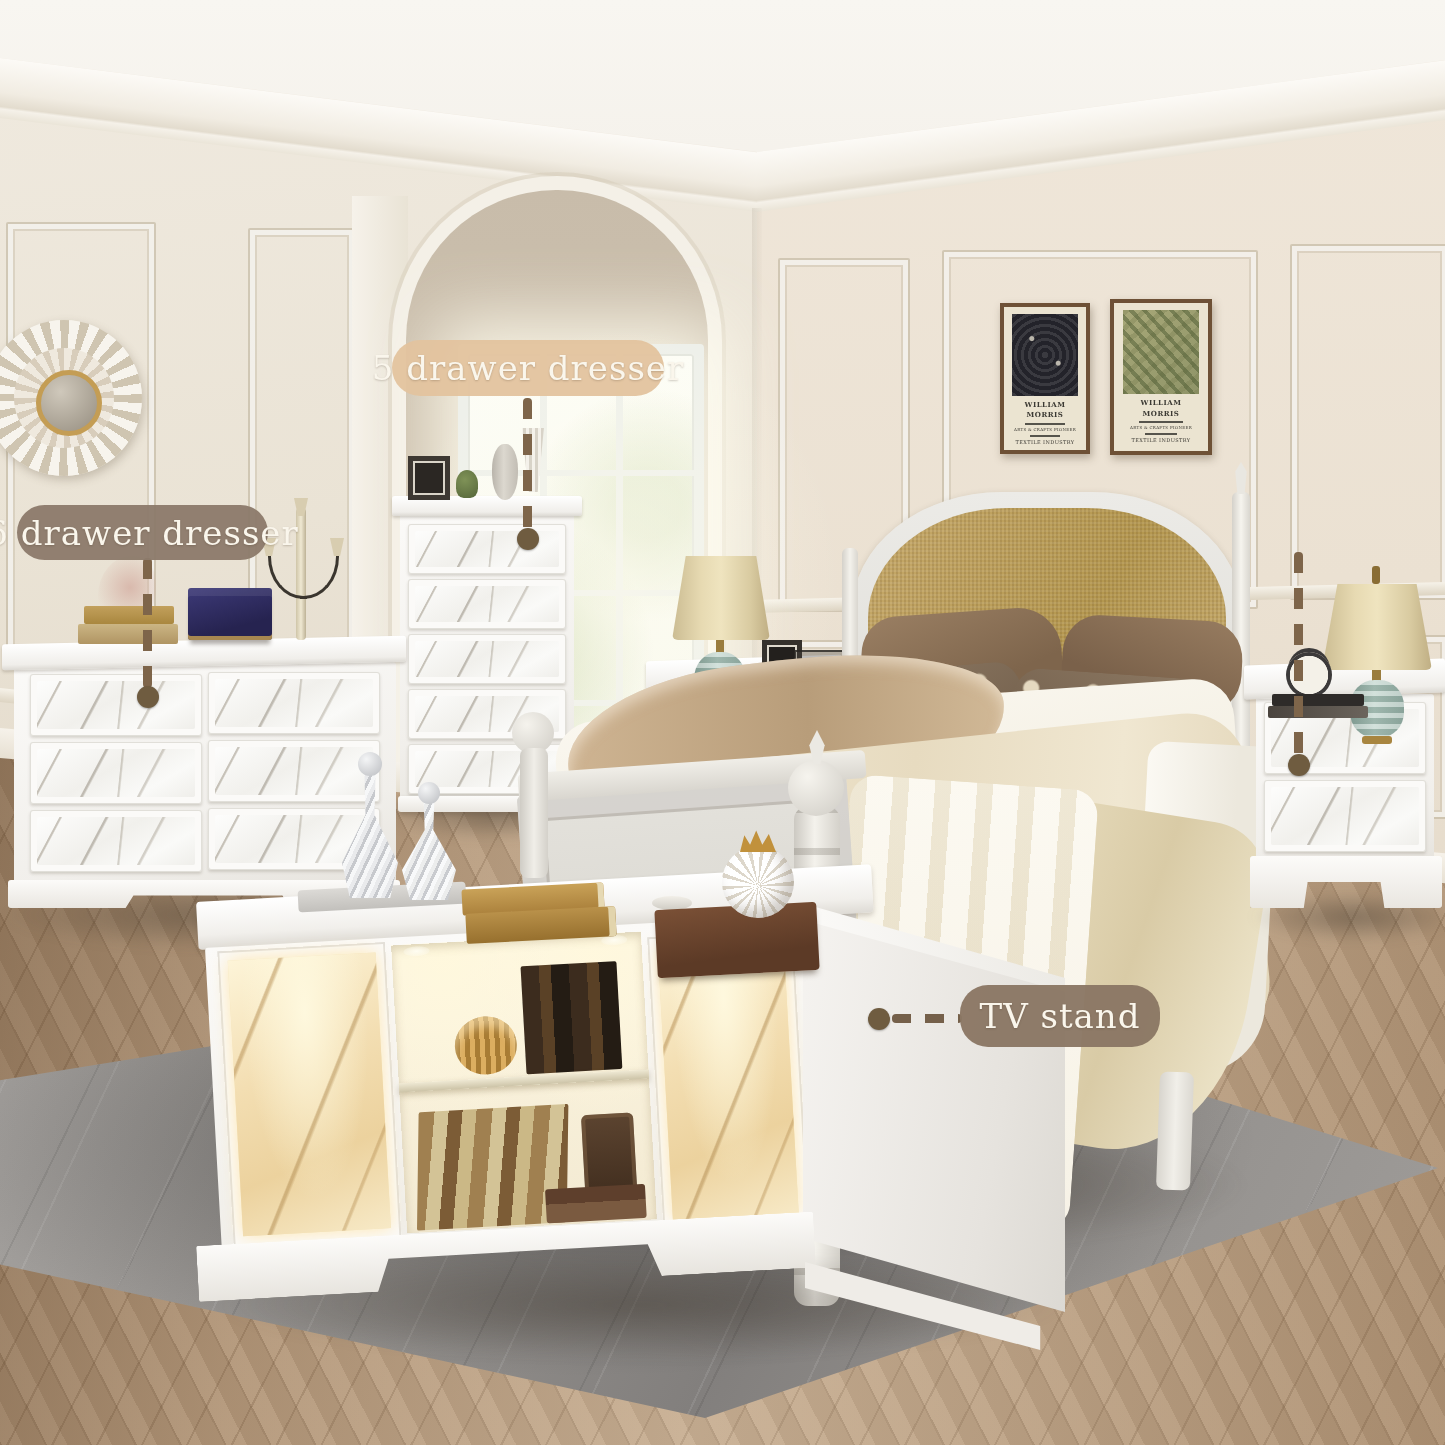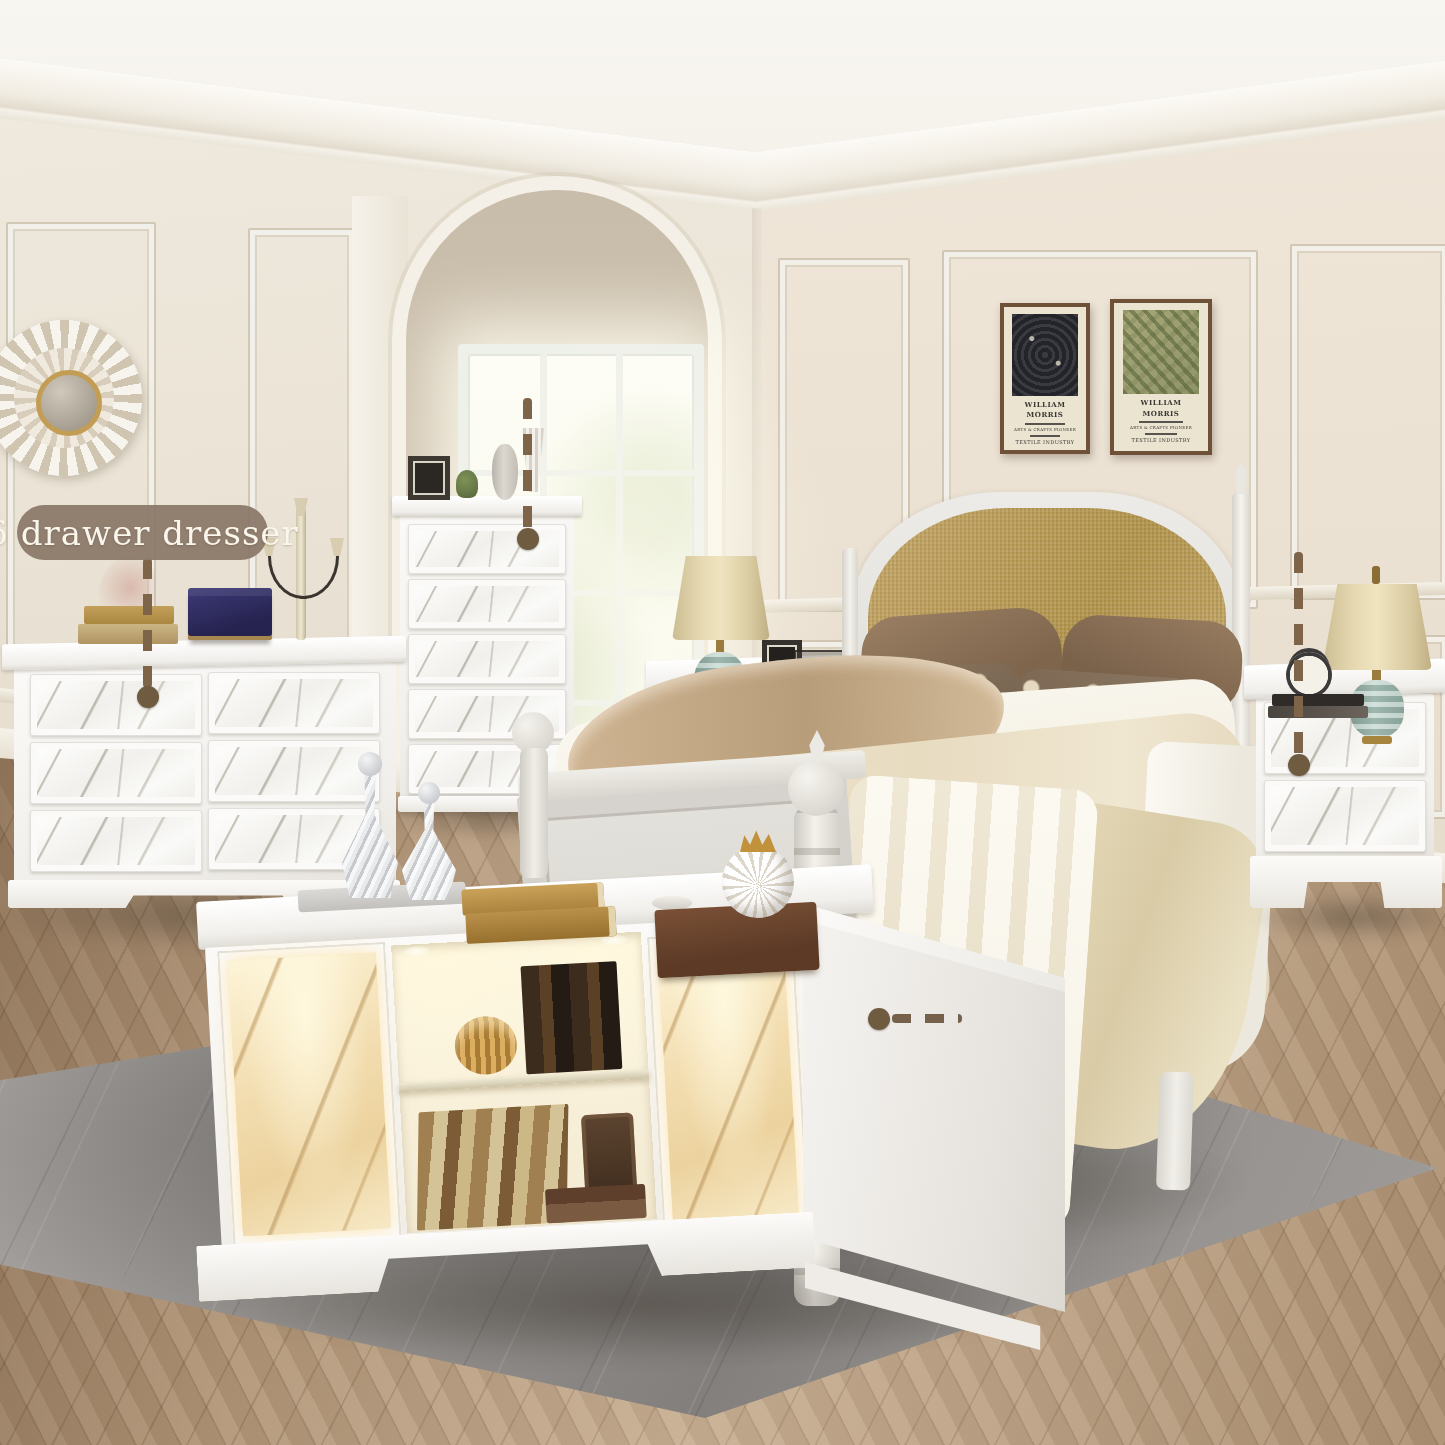--- a/index.html
+++ b/index.html
@@ -368,26 +368,32 @@
   <div class="abs" style="left:462px;top:886px;width:142px;height:26px;transform:rotate(-3deg);background:linear-gradient(180deg,#c9a258,#ab813c);border-radius:3px;box-shadow:inset -6px 0 0 #e6d9b4;"></div>
   <div class="abs" style="left:466px;top:910px;width:150px;height:30px;transform:rotate(-3deg);background:linear-gradient(180deg,#b9914a,#97702e);border-radius:3px;box-shadow:inset -7px 0 0 #e2d4ac;"></div>
   <div class="abs" style="left:652px;top:896px;width:40px;height:14px;border-radius:50%;background:linear-gradient(180deg,#f2efe8,#cfccc4);"></div>
   <div class="abs" style="left:656px;top:906px;width:162px;height:68px;transform:rotate(-3deg);background:linear-gradient(175deg,#7a5036,#5c3a26 70%);border-radius:4px;box-shadow:0 6px 6px -3px rgba(60,45,30,.5);"></div>
   <div class="abs" style="left:722px;top:846px;width:72px;height:72px;border-radius:50%;
        background:repeating-conic-gradient(from 10deg at 50% 55%, #ffffff 0deg 13deg, #ddd7cb 13deg 20deg);box-shadow:inset -8px -8px 14px rgba(120,110,95,.35);"></div>
   <div class="abs" style="left:740px;top:828px;width:36px;height:24px;background:#c1913c;clip-path:polygon(0 100%,12% 30%,28% 70%,45% 10%,62% 70%,80% 25%,100% 100%);"></div>
 
   <div class="abs dash-v" style="left:523px;top:398px;height:132px;"></div>
   <div class="abs dot" style="left:517px;top:528px;"></div>
+  <div class="abs pill" style="left:392px;top:340px;width:272px;height:56px;background:rgba(227,195,158,.95);">
+    <span>5 drawer dresser</span>
+  </div>
 
   <div class="abs dash-v" style="left:143px;top:558px;height:130px;"></div>
   <div class="abs dot" style="left:137px;top:686px;"></div>
   <div class="abs pill" style="left:17px;top:505px;width:251px;height:55px;background:rgba(141,123,107,.96);">
     <span>6 drawer dresser</span>
   </div>
 
   <div class="abs dash-v" style="left:1294px;top:552px;height:204px;"></div>
   <div class="abs dot" style="left:1288px;top:754px;"></div>
 
   <div class="abs dash-h" style="left:892px;top:1014px;width:70px;"></div>
   <div class="abs dot" style="left:868px;top:1008px;"></div>
+  <div class="abs pill" style="left:960px;top:985px;width:200px;height:62px;background:rgba(138,119,100,.96);">
+    <span>TV stand</span>
+  </div>
 
 </div>
 
 </body></html>

